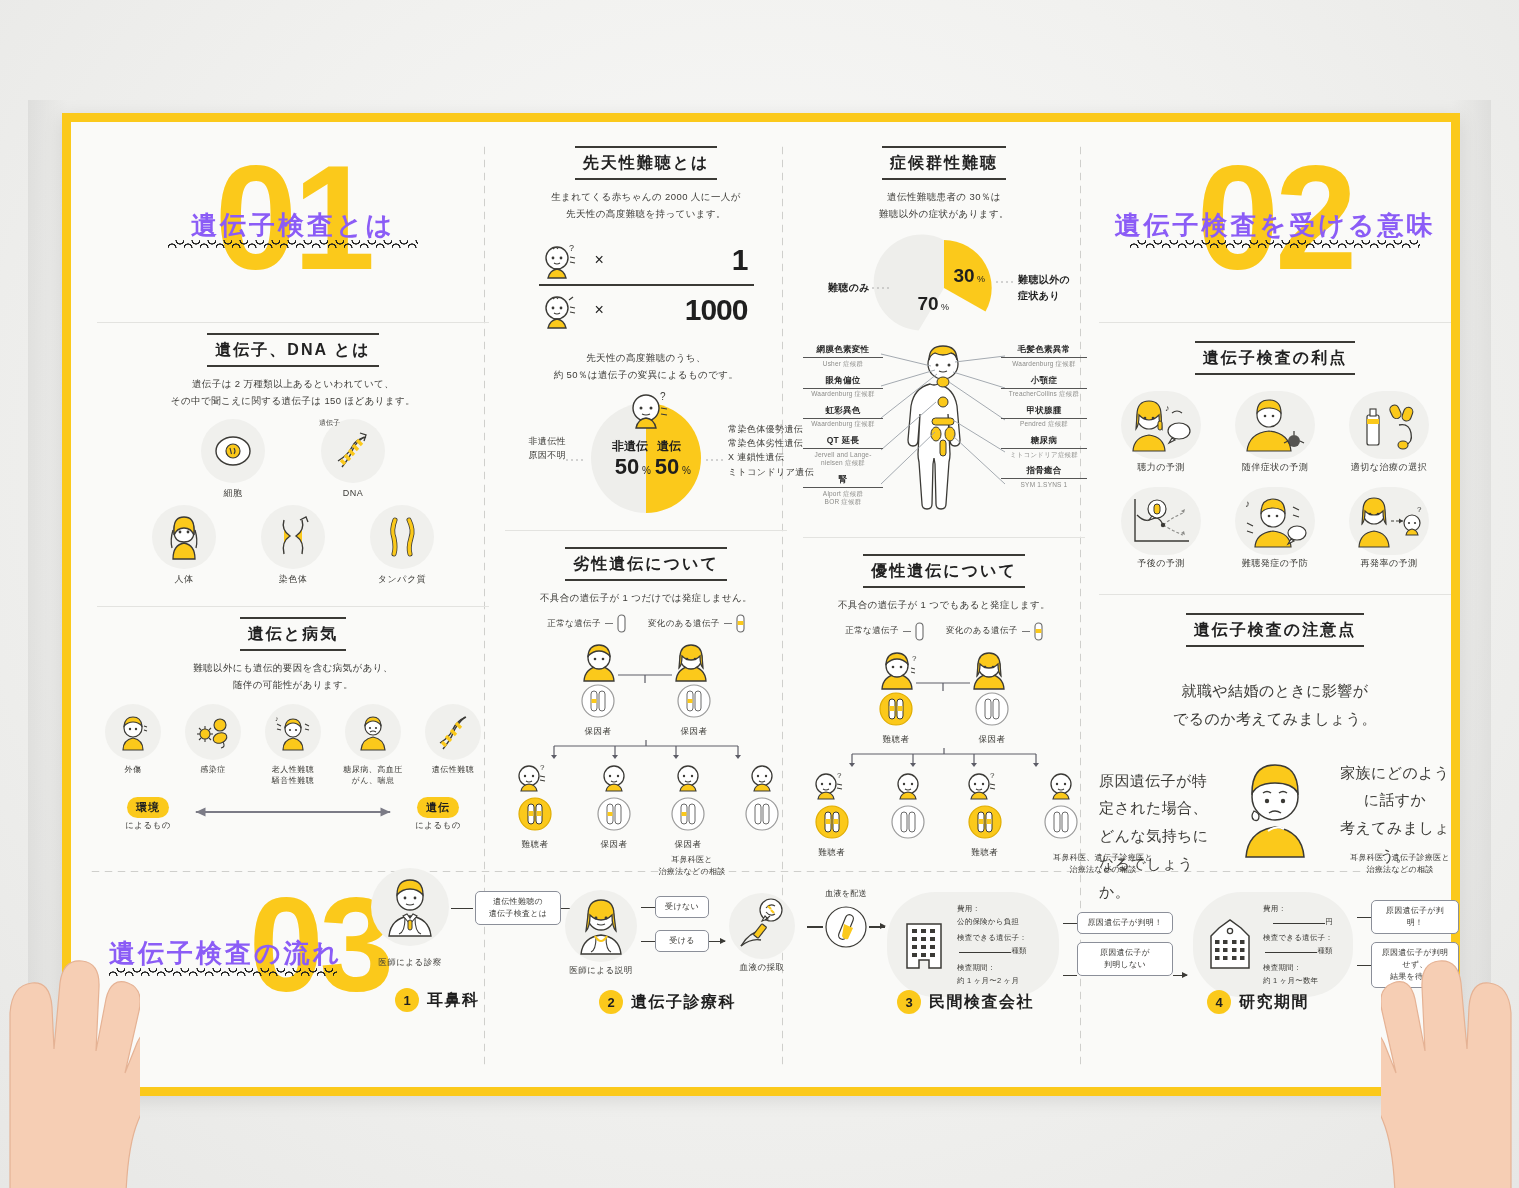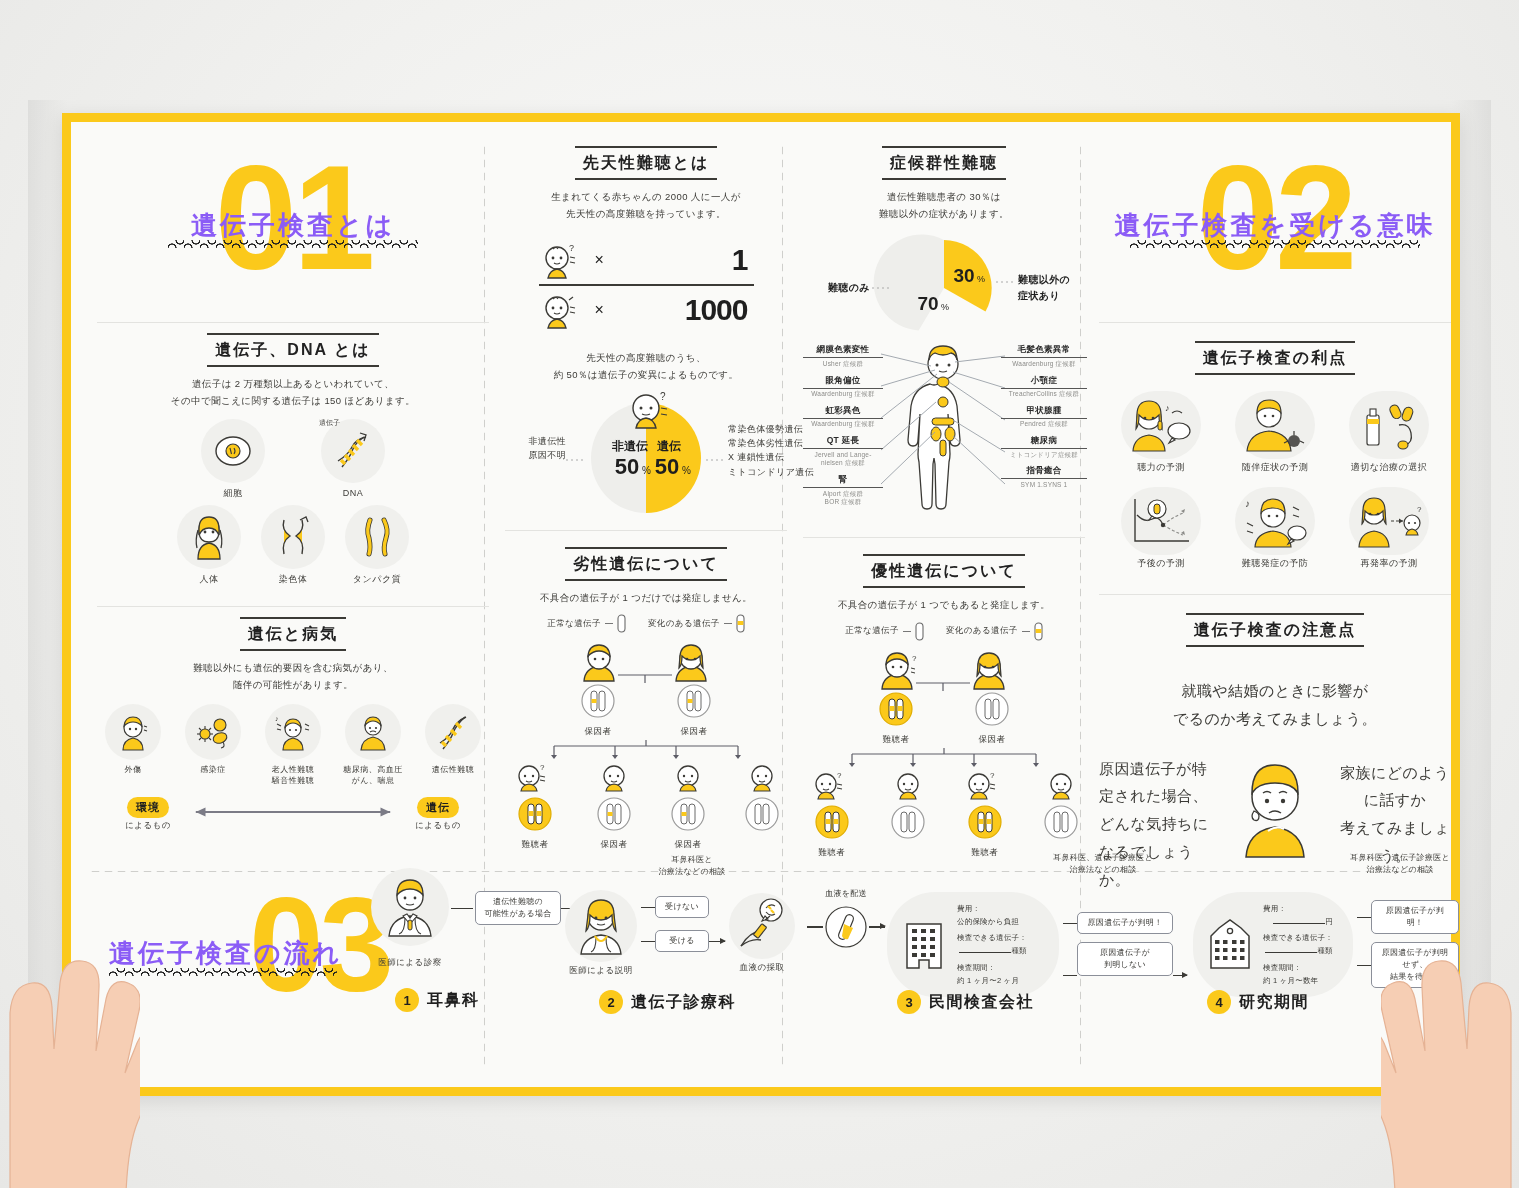--- a/index.html
+++ b/index.html
@@ -235,21 +235,21 @@
                     <line x1="21" y1="16" x2="26" y2="21"></line>
                 <line x1="25" y1="11" x2="30" y2="16"></line>
               </g>
               <path d="M28,4 l6,2 l-2,6" stroke="#3b3a36" stroke-width="1.3" fill="none"></path>
             </svg>
           </div>
           <div class="cap">DNA</div>
         </div>
       </div>
 
-      <div class="icon-row" style="gap:10px;">
+      <div class="icon-row" style="gap:35px;">
         <div class="icon-item">
           <div class="bub">
             <svg width="46" height="48" viewBox="0 0 46 48">
               <path d="M12,46 q0,-14 11,-16 q11,2 11,16 z" fill="#fbc91b" stroke="#3b3a36" stroke-width="1.3"></path>
               <path d="M13,18 q0,-13 10,-13 q10,0 10,13 q0,11 -10,11 q-10,0 -10,-11z" fill="#fff" stroke="#3b3a36" stroke-width="1.3"></path>
               <path d="M13,16 q0,-12 10,-12 q10,0 10,12 l0,6 q-3,-7 -10,-7 q-7,0 -10,7z" fill="#fbc91b" stroke="#3b3a36" stroke-width="1.3"></path>
               <path d="M12,17 q-3,10 -1,18 M34,17 q3,10 1,18" stroke="#3b3a36" stroke-width="1.3" fill="none"></path>
               <circle cx="19" cy="19" r="1.4" fill="#3b3a36"></circle>
                   <circle cx="27" cy="19" r="1.4" fill="#3b3a36"></circle>
             </svg>
@@ -1010,21 +1010,21 @@
 
     <div class="panel" style="padding-top:18px;">
       <div class="ttl-wrap"><span class="ttl">遺伝子検査の注意点</span></div>
 
       <div style="text-align:center;margin-top:30px;">
         <div class="caution-note">就職や結婚のときに影響が</div>
         <div class="caution-note">でるのか考えてみましょう。</div>
       </div>
 
       <div style="position:relative;height:110px;margin-top:22px;">
-        <div style="position:absolute;left:0;top:0;width:120px;">
+        <div style="position:absolute;left:0;top:12px;width:120px;">
           <div class="caution-note">原因遺伝子が特定された場合、</div>
           <div class="caution-note">どんな気持ちになるでしょうか。</div>
         </div>
         <div style="position:absolute;right:0;top:4px;width:112px;text-align:center;">
           <div class="caution-note">家族にどのように話すか</div>
           <div class="caution-note">考えてみましょう。</div>
         </div>
         <div style="position:absolute;left:50%;transform:translateX(-50%);top:0;">
           <svg width="86" height="104" viewBox="0 0 86 104">
             <path d="M14,102 q2,-26 29,-30 q27,4 29,30z" fill="#fbc91b" stroke="#3b3a36" stroke-width="1.5"></path>
@@ -1062,21 +1062,21 @@
                   <circle cx="34" cy="22" r="1.4" fill="#3b3a36"></circle>
               <path d="M25,28 q4,2 8,0" stroke="#3b3a36" stroke-width="1.1" fill="none"></path>
               <path d="M24,42 q0,14 -6,16 M34,42 q0,14 6,16" stroke="#3b3a36" stroke-width="1.1" fill="none"></path>
               <rect x="27" y="44" width="4" height="10" rx="2" fill="#fbc91b" stroke="#3b3a36" stroke-width="1"></rect>
             </svg>
           </div>
           <div class="cap" style="font-size:8.5px;margin-top:10px;">医師による診察</div>
         </div>
         <div style="width:22px;height:1.3px;background:#3b3a36;margin:0 2px;margin-bottom:20px;"></div>
         <div class="tag" style="width:86px;white-space:pre-line;margin-bottom:20px;">遺伝性難聴の
-可能性がある場合</div>
+遺伝子検査とは</div>
         <div class="arrow-h" style="width:20px;margin-bottom:20px;"></div>
       </div>
       <div class="step-label" style="left:24px;top:120px;">
         <div class="step-badge">1</div>
         <div class="step-name">耳鼻科</div>
       </div>
     </div>
 
     <div class="step" style="left:494px;width:300px;">
       <div class="note-top" style="position:absolute;left:72px;top:-14px;width:110px;white-space:pre-line;">耳鼻科医と

